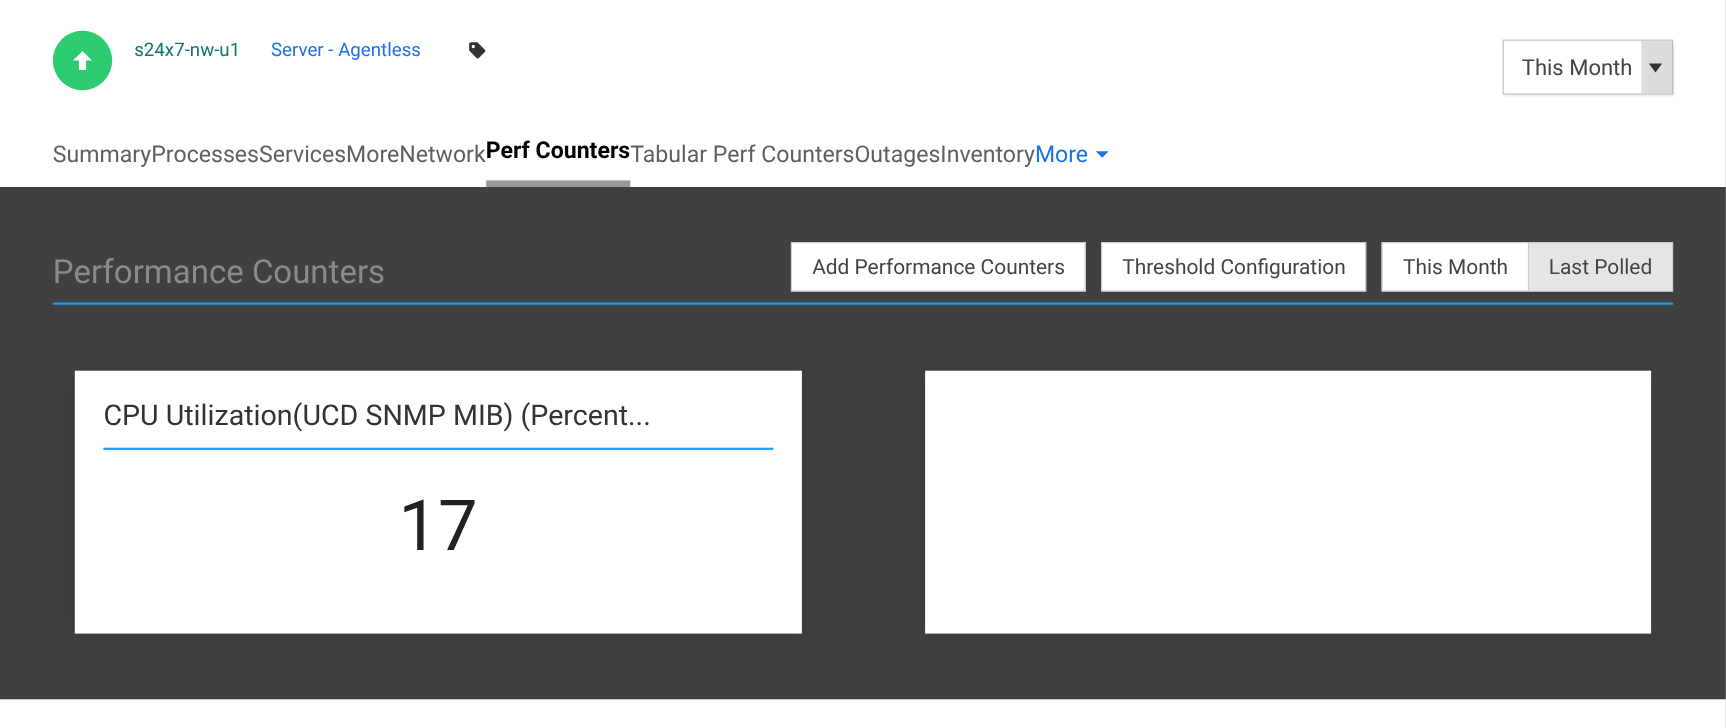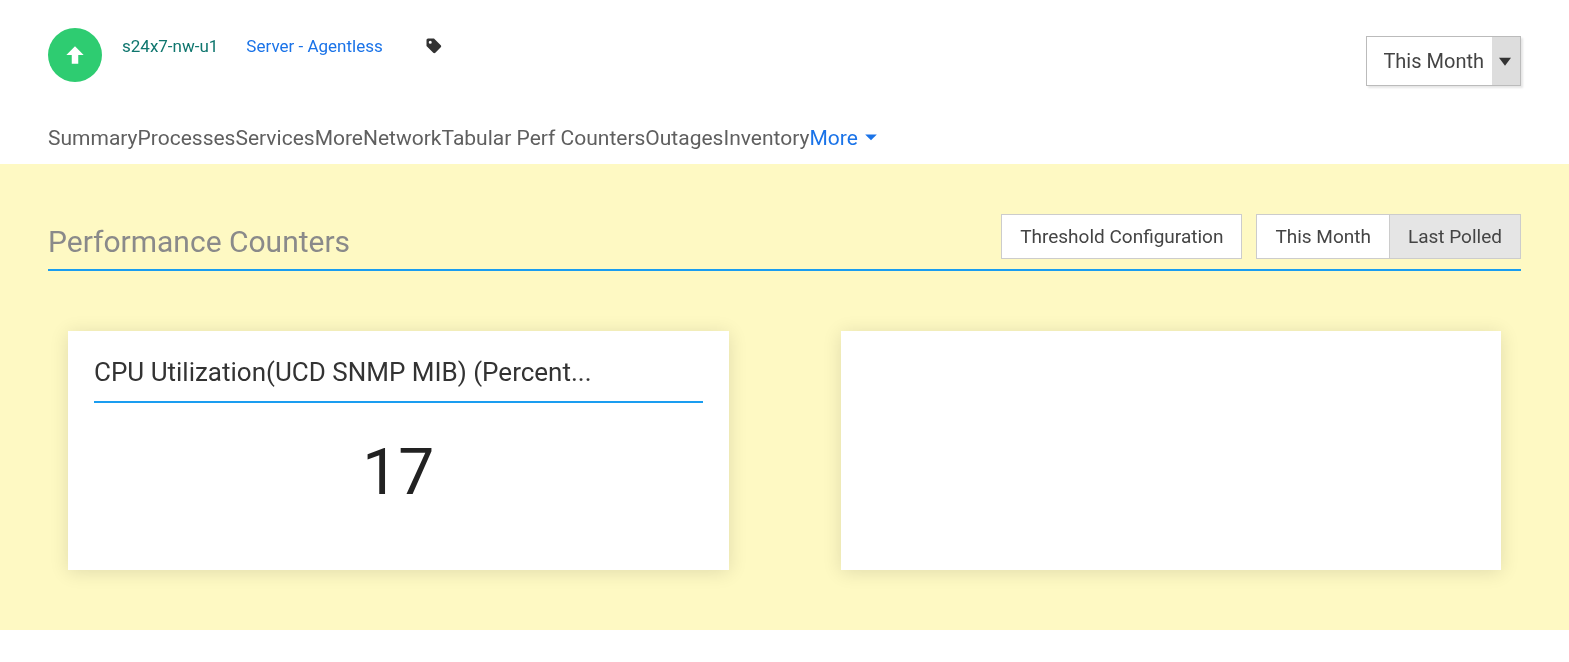--- a/index.html
+++ b/index.html
@@ -64,21 +64,21 @@
     display:flex; align-items:center;
     padding: 40px 48px 0 48px;
     font-size: 21px;
     border-bottom: 0;
   }
   .tab { color:#5f5f5f; cursor:pointer; padding-bottom:14px; }
   .tab.active { color:#000; font-weight:700; border-bottom:6px solid #999; }
   .more-link { color:#1a73e8; display:flex; align-items:center; gap:6px; cursor:pointer; padding-bottom:14px; }
   .more-link svg { width:14px; height:10px; fill:#1a73e8; }
   .content {
-    background:#fef9c3;
+    background:#404040;
     padding: 50px 48px 60px 48px;
     min-height: 460px;
   }
   .section-header {
     display:flex; align-items:flex-end; justify-content:space-between;
     border-bottom:2px solid #1a9df0;
     padding-bottom:10px;
   }
   .section-title { font-size:30px; color:#8a8a8a; font-weight:400; }
   .section-actions { display:flex; gap:14px; align-items:stretch; }
@@ -130,35 +130,37 @@
     <span>This Month</span>
   </div>
 </div>
 
 <div class="tabs" id="tabs">
     <div class="tab">Summary</div>
     <div class="tab">Processes</div>
     <div class="tab">Services</div>
     <div class="tab">More</div>
     <div class="tab">Network</div>
+    <div class="tab active">Perf Counters</div>
     <div class="tab">Tabular Perf Counters</div>
     <div class="tab">Outages</div>
     <div class="tab">Inventory</div>
     <div class="more-link">
       <span>More</span>
       <svg viewBox="0 0 24 16">
         <path d="M2 2l10 10L22 2z"></path>
       </svg>
     </div>
   </div>
 
 <div class="content">
   <div class="section-header">
     <div class="section-title">Performance Counters</div>
     <div class="section-actions">
+      <div class="btn">Add Performance Counters</div>
       <div class="btn">Threshold Configuration</div>
       <div class="toggle-group">
         <div class="toggle-btn">This Month</div>
         <div class="toggle-btn active">Last Polled</div>
       </div>
     </div>
   </div>
   <div class="cards" id="cards">
       <div class="card">
         <div class="card-title">CPU Utilization(UCD SNMP MIB) (Percent...</div>

